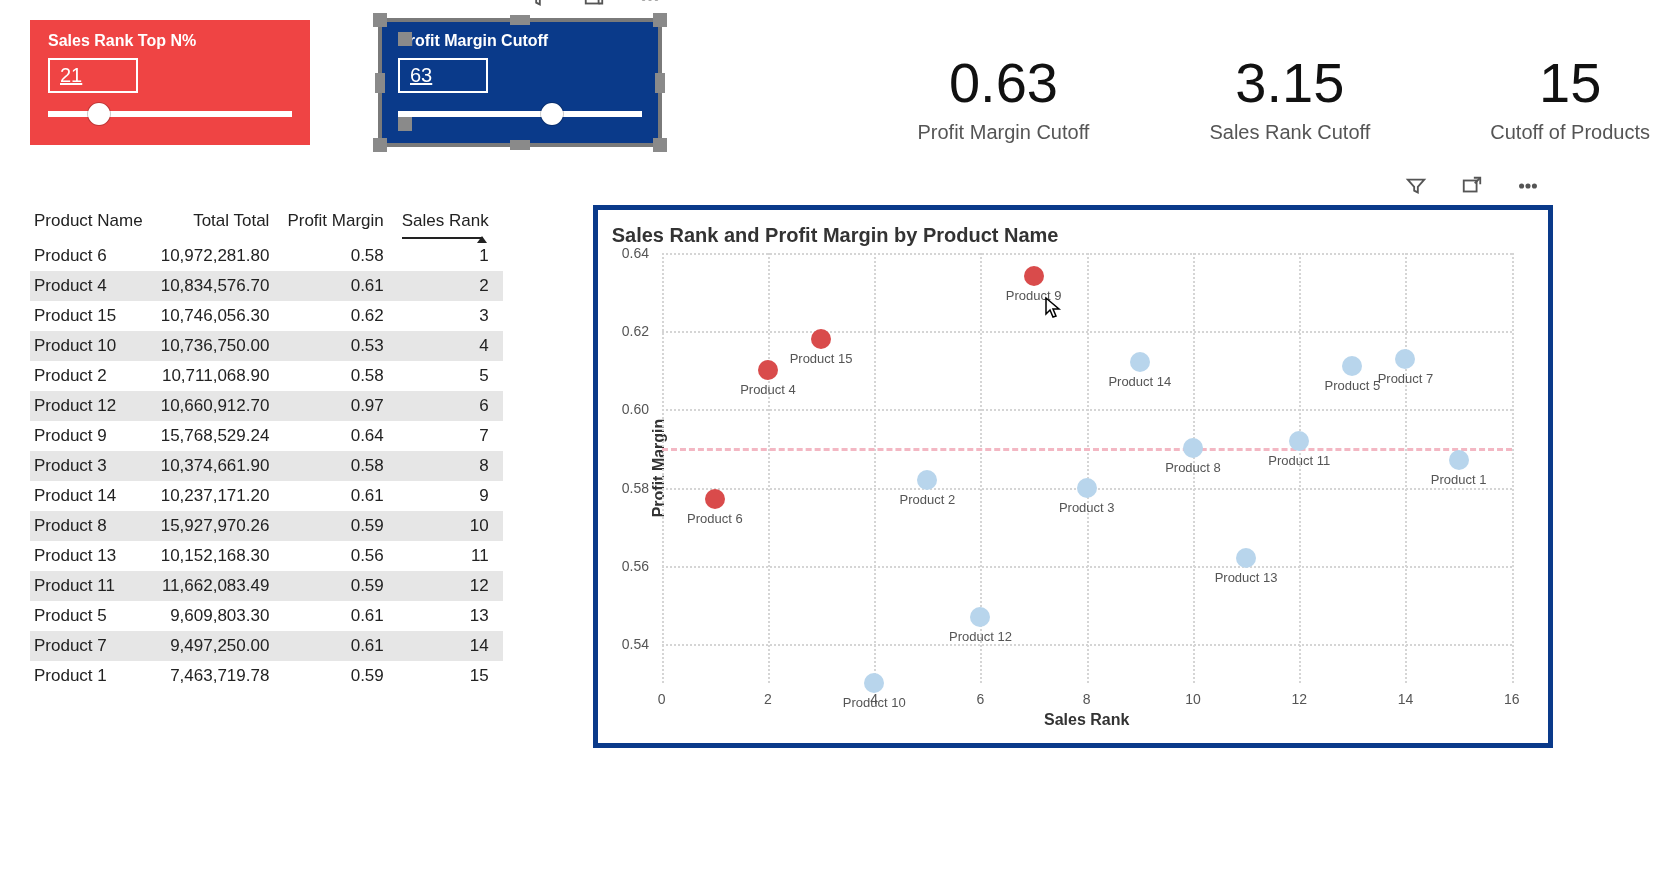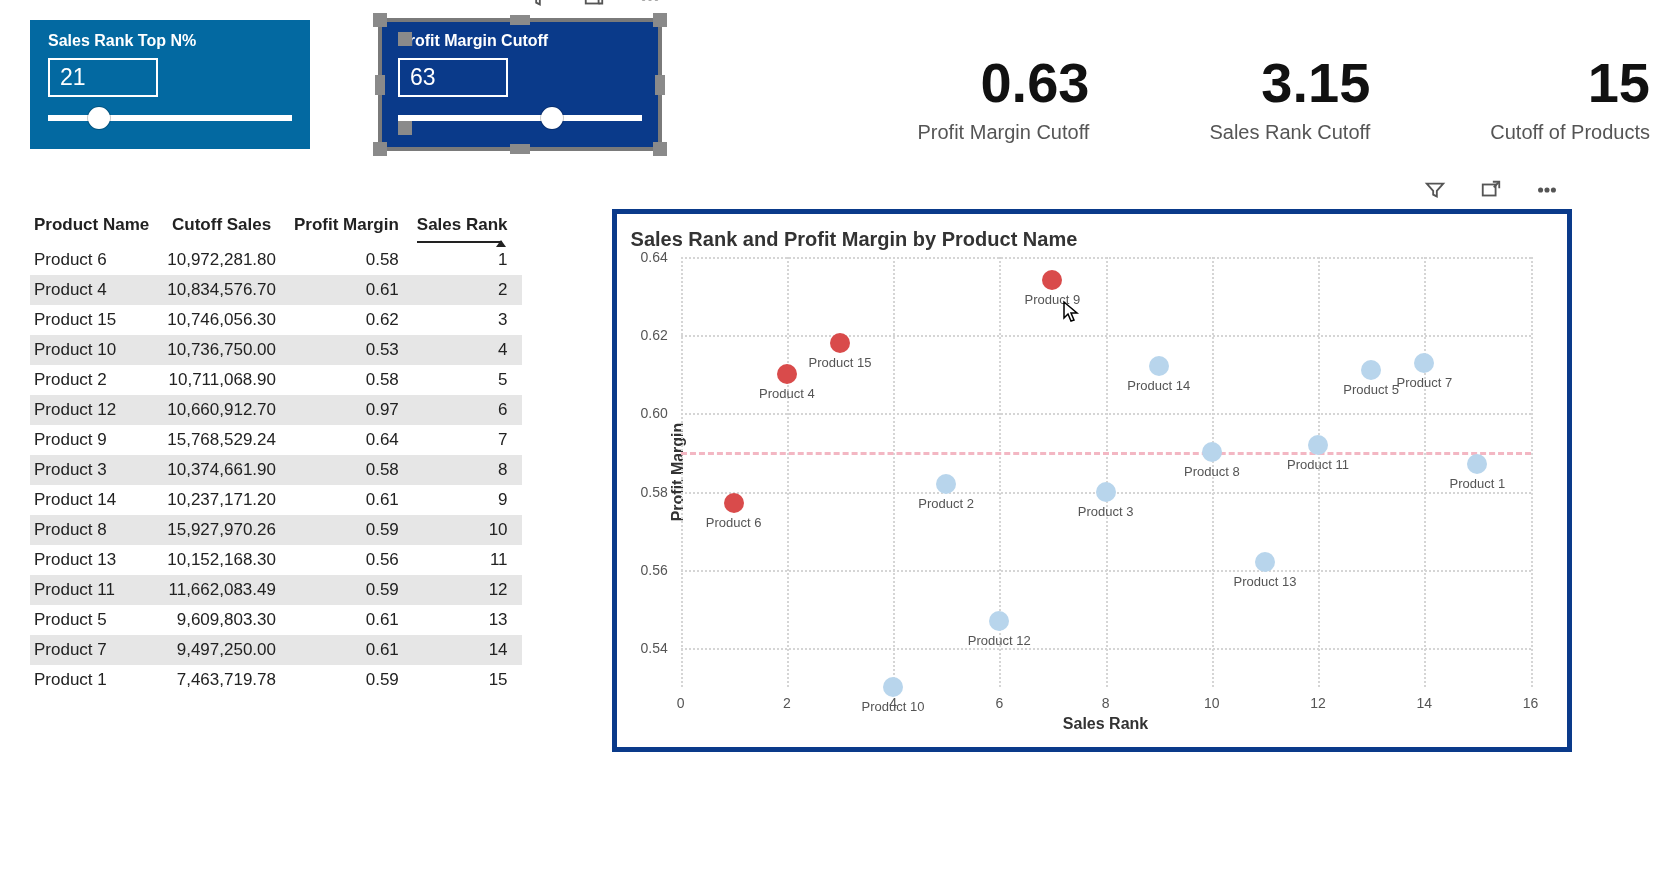--- a/index.html
+++ b/index.html
@@ -10,21 +10,21 @@
     width: 1680px;
     height: 879px;
     position: relative;
     padding: 20px 30px;
   }
   .top-row { display: flex; align-items: flex-start; gap: 60px; }
   .slicers { display: flex; gap: 70px; align-items: flex-start; }
 
   
   .slicer {
-    background: #0369a1;
+    background: #ef4444;
     color: #fff;
     padding: 12px 18px 28px 18px;
     width: 280px;
     position: relative;
   }
   .slicer.selected {
     background: #0a3a8a;
     outline: 4px solid #7a7a7a;
     outline-offset: -2px;
   }
@@ -49,26 +49,27 @@
   .slicer.selected .handle-br { bottom:-7px; right:-7px; }
   .slicer.selected .handle-t  { top:-5px; left:50%; transform:translateX(-50%); width:20px; height:10px;}
   .slicer.selected .handle-b  { bottom:-5px; left:50%; transform:translateX(-50%); width:20px; height:10px;}
   .slicer.selected .handle-l  { left:-5px; top:50%; transform:translateY(-50%); width:10px; height:20px;}
   .slicer.selected .handle-r  { right:-5px; top:50%; transform:translateY(-50%); width:10px; height:20px;}
 
   .slicer-title { font-size: 16px; font-weight: 600; margin-bottom: 8px; }
   .slicer-input {
     border: 2px solid #fff;
     padding: 4px 10px;
-    width: 110px;
+    width: 90px;
     color: #fff;
     background: transparent;
-    font-size: 23px;
+    font-size: 20px;
     margin-bottom: 18px;
     display: block;
+    text-decoration: underline;
   }
   .slider-track {
     position: relative;
     height: 6px;
     background: #fff;
     width: 100%;
     margin-top: 6px;
   }
   .slider-thumb {
     position: absolute;
@@ -89,31 +90,31 @@
     display: flex;
     gap: 28px;
     color: #555;
   }
   .icon-btn { cursor: pointer; display:inline-flex; align-items:center; justify-content:center; width:28px; height:28px; }
   .icon-btn svg { width: 22px; height: 22px; stroke: #555; fill: none; stroke-width: 2; }
 
   
   .kpis { display: flex; gap: 120px; margin-left: auto; margin-top: 30px; }
   .kpi { text-align: center; }
-  .kpi-value { font-size: 56px; font-weight: 700; color: #111; text-align: right; }
+  .kpi-value { font-size: 56px; font-weight: 400; color: #111; }
   .kpi-label { font-size: 20px; color: #555; margin-top: 6px; }
 
   
   .row2 { display: flex; gap: 90px; margin-top: 60px; align-items: flex-start; }
 
   
   table.data { border-collapse: collapse; font-size: 17px; }
   table.data th {
-    text-align: center;
-    font-weight: 700;
+    text-align: right;
+    font-weight: 400;
     padding: 6px 14px 10px 4px;
     border-bottom: 0;
     color: #222;
     white-space: nowrap;
   }
   table.data th.sort-col { position: relative; }
   table.data th.sort-col::after {
     content: "";
     position: absolute;
     left: 4px; right: 20px; bottom: 2px;
@@ -264,21 +265,21 @@
     </div>
   </div>
 </div>
 
 <div class="row2">
 
   <table class="data">
     <thead>
       <tr>
         <th>Product Name</th>
-        <th>Cutoff Sales</th>
+        <th>Total Total</th>
         <th>Profit Margin</th>
         <th class="sort-col"><span>Sales Rank</span><span class="arrow"></span></th>
       </tr>
     </thead>
     <tbody id="table-body">
         <tr>
           <td>Product 6</td>
           <td class="num">10,972,281.80</td>
           <td class="num">0.58</td>
           <td class="num">1</td>

